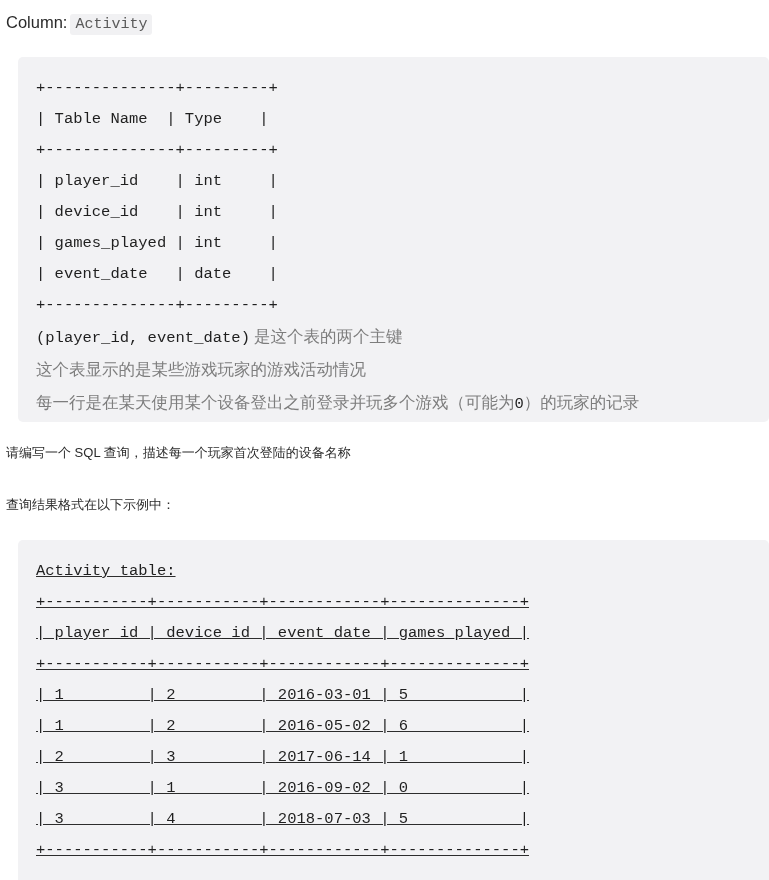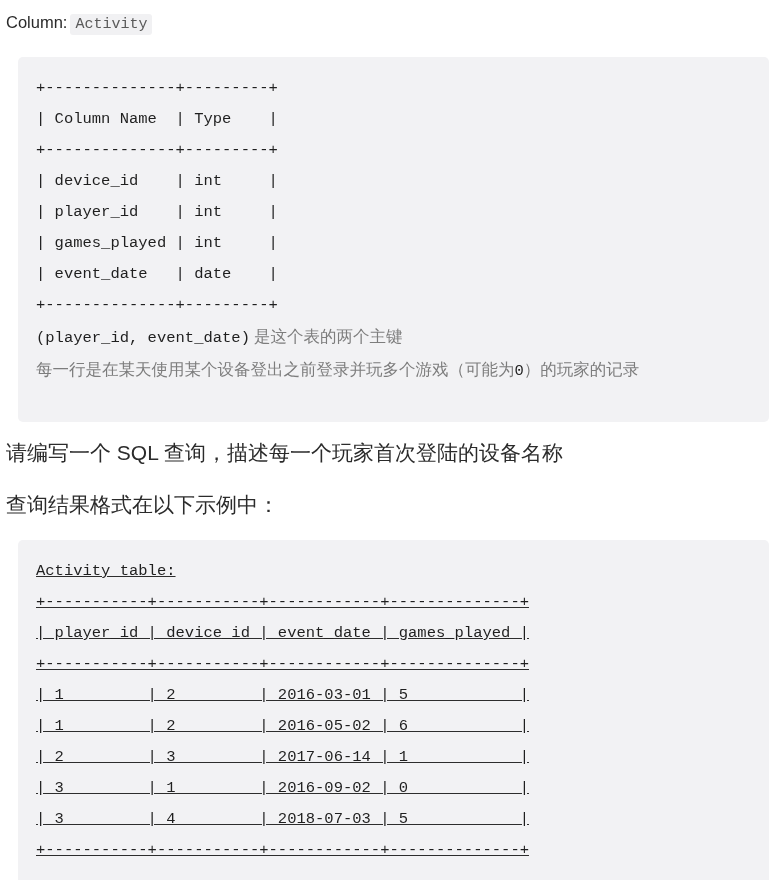--- a/index.html
+++ b/index.html
@@ -76,49 +76,50 @@
   .code-line.cn .cn-text {
     font-family: Liberation Serif, serif;
     font-size: 16.5px;
     color: #7d7d7d;
   }
 
   
   .prose {
     position: absolute;
     left: 6px;
-    font-size: 21px;
+    font-size: 13px;
     line-height: 26px;
     color: #2b2b2b;
     white-space: nowrap;
   }
   #question-paragraph { top: 440px; }
   #format-paragraph { top: 492px; }
 </style>
 </head>
 <body>
 
 <div class="page">
 
   <div class="intro-line">
     <span class="intro-label">Column:</span><span class="inline-code">Activity</span>
   </div>
 
   <div class="codeblock" id="codeblock-schema">
     <div class="code-line">+--------------+---------+</div>
-    <div class="code-line">| Column Name  | Type    |</div>
+    <div class="code-line">| Table Name  | Type    |</div>
     <div class="code-line">+--------------+---------+</div>
+    <div class="code-line">| player_id    | int     |</div>
     <div class="code-line">| device_id    | int     |</div>
-    <div class="code-line">| player_id    | int     |</div>
     <div class="code-line">| games_played | int     |</div>
     <div class="code-line">| event_date   | date    |</div>
     <div class="code-line">+--------------+---------+</div>
 
     <div class="code-line cn"><span class="mono-hl">(player_id, event_date)</span><span class="cn-text"> 是这个表的两个主键</span></div>
 
+    <div class="code-line cn"><span class="cn-text">这个表显示的是某些游戏玩家的游戏活动情况</span></div>
 
     <div class="code-line cn"><span class="cn-text">每一行是在某天使用某个设备登出之前登录并玩多个游戏（可能为</span><span class="mono-hl">0</span><span class="cn-text">）的玩家的记录</span></div>
   </div>
 
   <div class="prose" id="question-paragraph">请编写一个 SQL 查询，描述每一个玩家首次登陆的设备名称</div>
 
   <div class="prose" id="format-paragraph">查询结果格式在以下示例中：</div>
 
   <div class="codeblock" id="codeblock-example">
     <div class="code-line">Activity table:</div>

